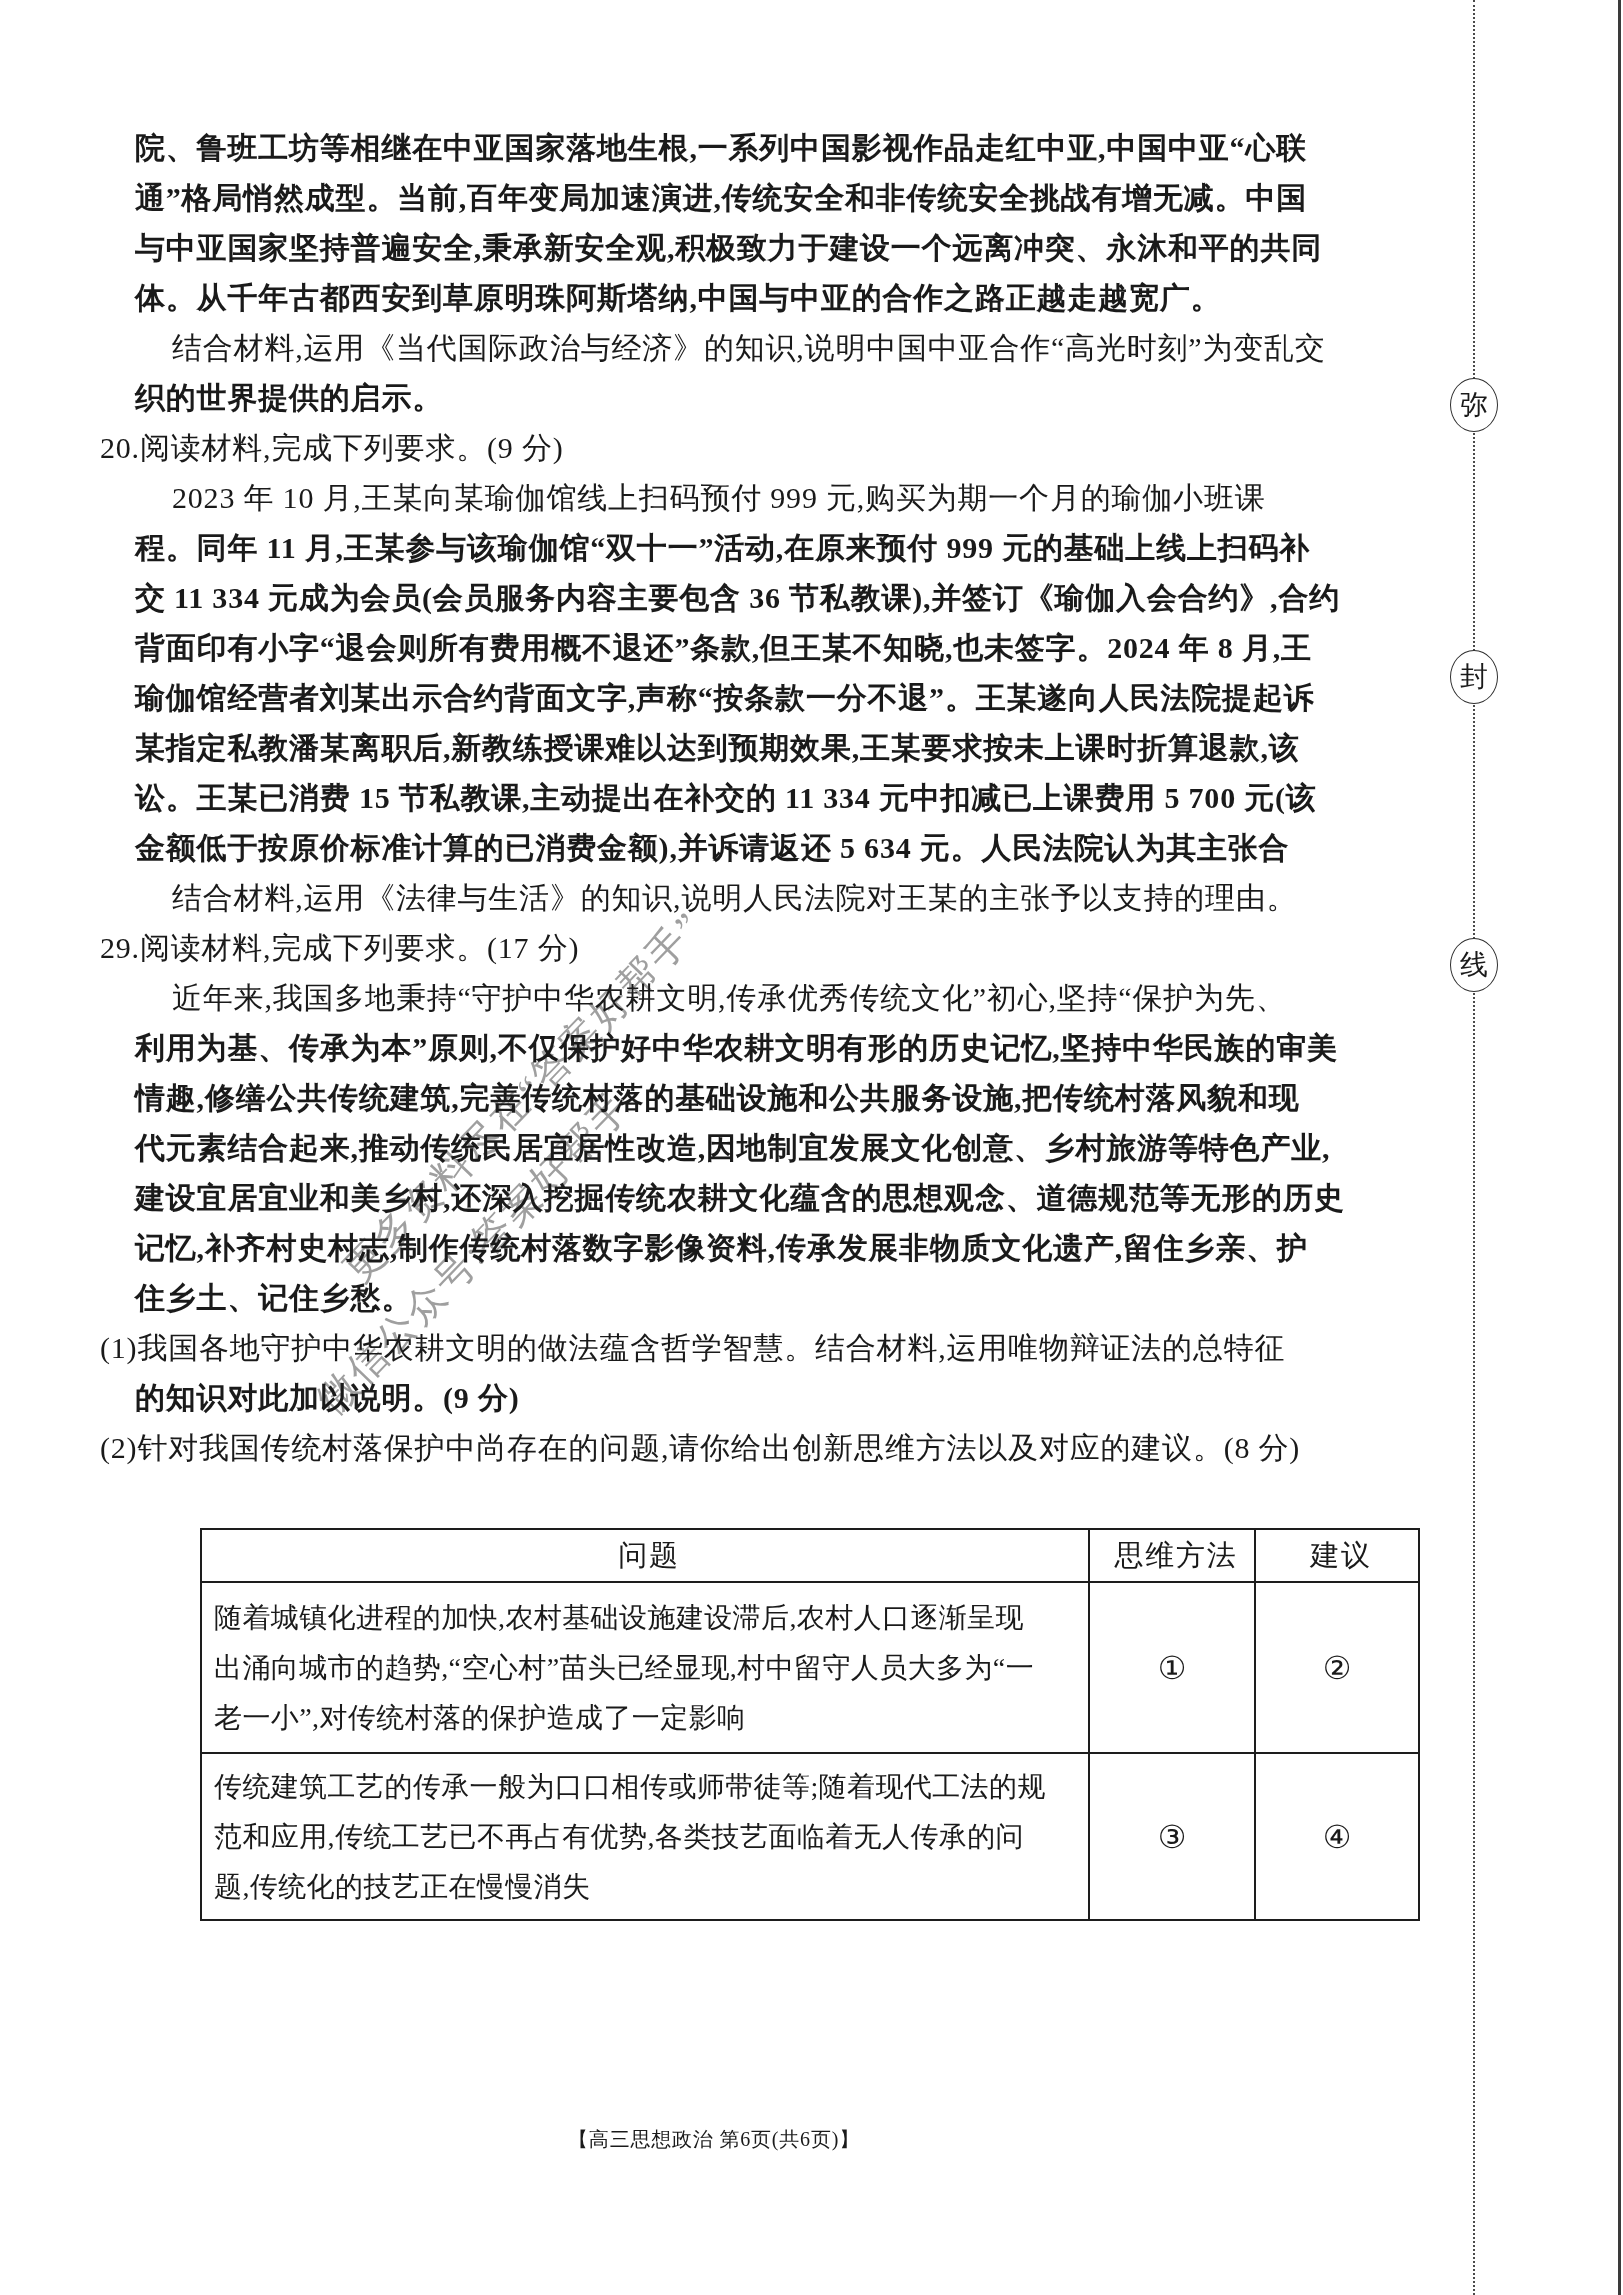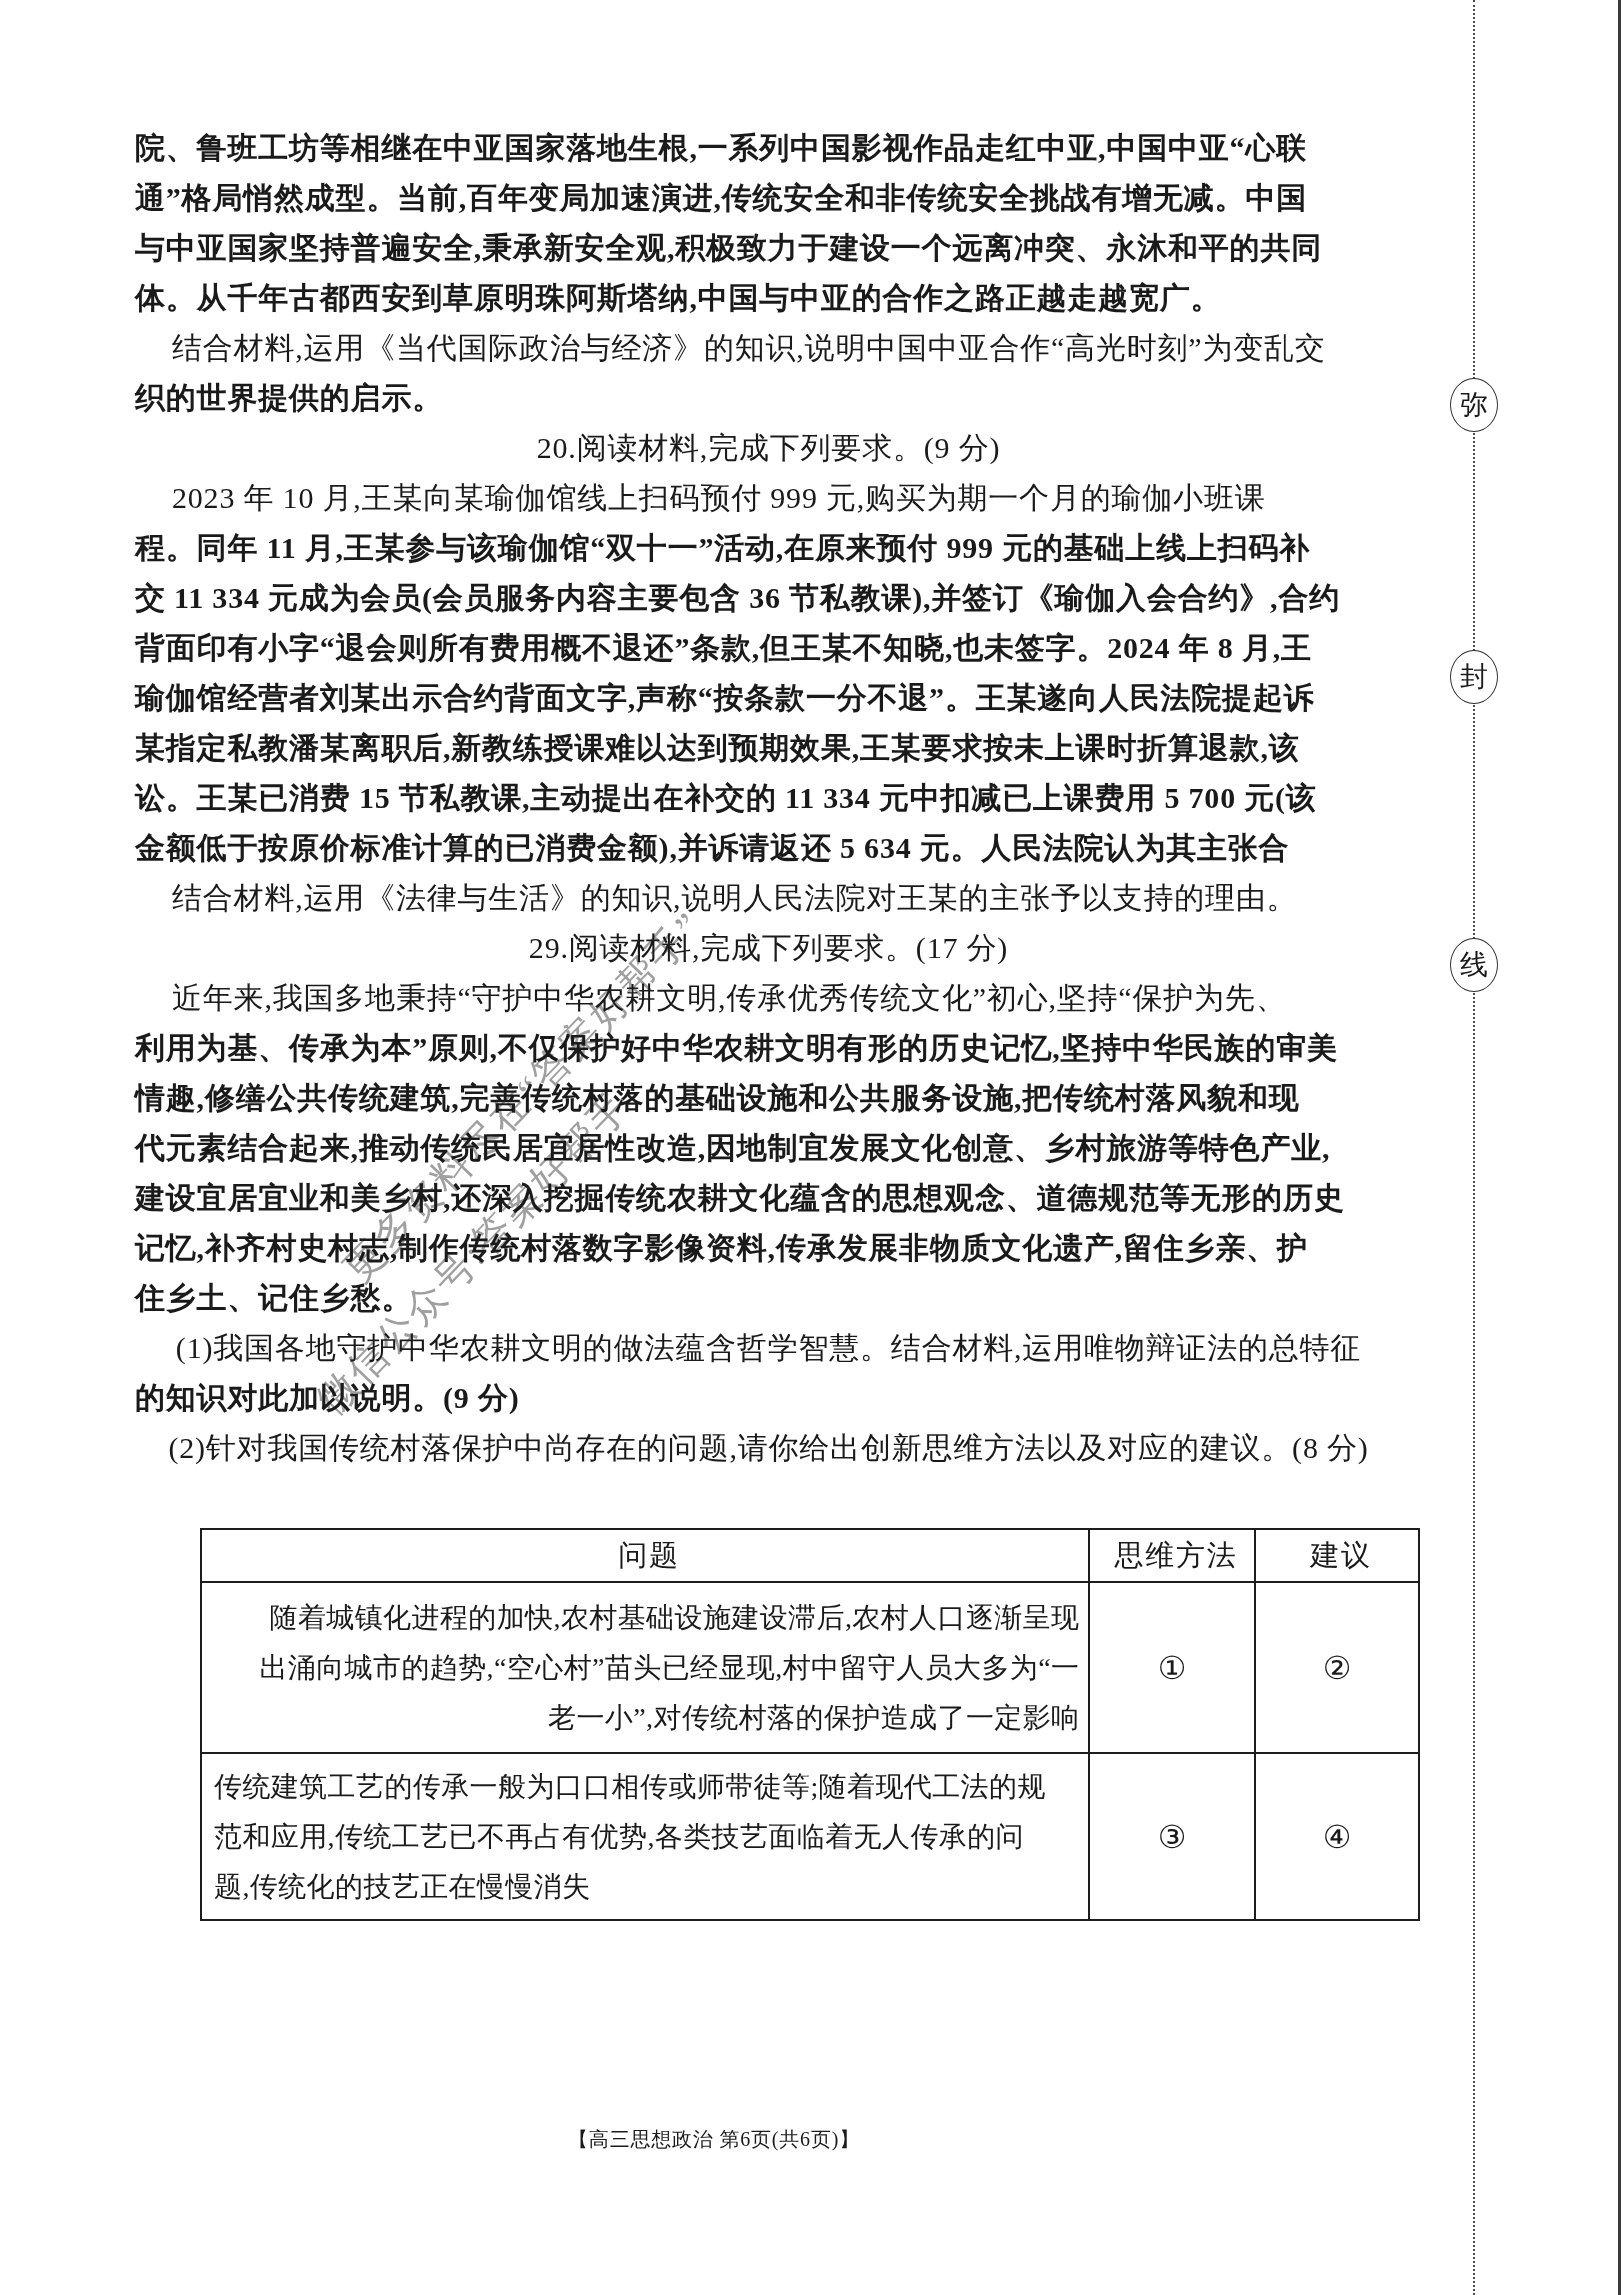--- a/index.html
+++ b/index.html
@@ -13,21 +13,21 @@
   }
   
   .textcol{position:absolute;left:0;top:123px;width:1437px;z-index:2;}
   .line{
     position:relative;
     height:50px;line-height:50px;
     font-size:30px;letter-spacing:0.8px;
     white-space:pre;
   }
   .line.body{margin-left:135px;font-weight:bold;}
-  .line.q{margin-left:100px;text-align:center;}
+  .line.q{margin-left:100px;}
   .line.indent{margin-left:135px;text-indent:37px;}
   
   .qtable{
     position:absolute;left:200px;top:1528px;z-index:2;
     border-collapse:collapse;table-layout:fixed;
     background:transparent;
   }
   .qtable th,.qtable td{
     border:2.1px solid #1d1d1d;
     font-weight:normal;
@@ -39,21 +39,21 @@
   }
   .qtable td.problem{
     padding:5px 8.5px 5px 12px;
   }
   .qtable td.problem .cline{
     height:50px;line-height:50px;font-size:28px;letter-spacing:0.4px;white-space:pre;
   }
   .qtable td.center{
     text-align:center;font-size:32px;
   }
-  tr.row1 td{height:159px;text-align:right;}
+  tr.row1 td{height:159px;}
   tr.row2 td{height:155px;}
   
   .footer{
     position:absolute;top:2126px;left:714px;transform:translateX(-50%);
     font-size:20px;letter-spacing:0.8px;white-space:pre;z-index:2;
   }
   
   .sealline{
     position:absolute;left:1473px;top:0;height:2295px;width:0;
     border-left:2.5px dotted #4a4a4a;z-index:1;

